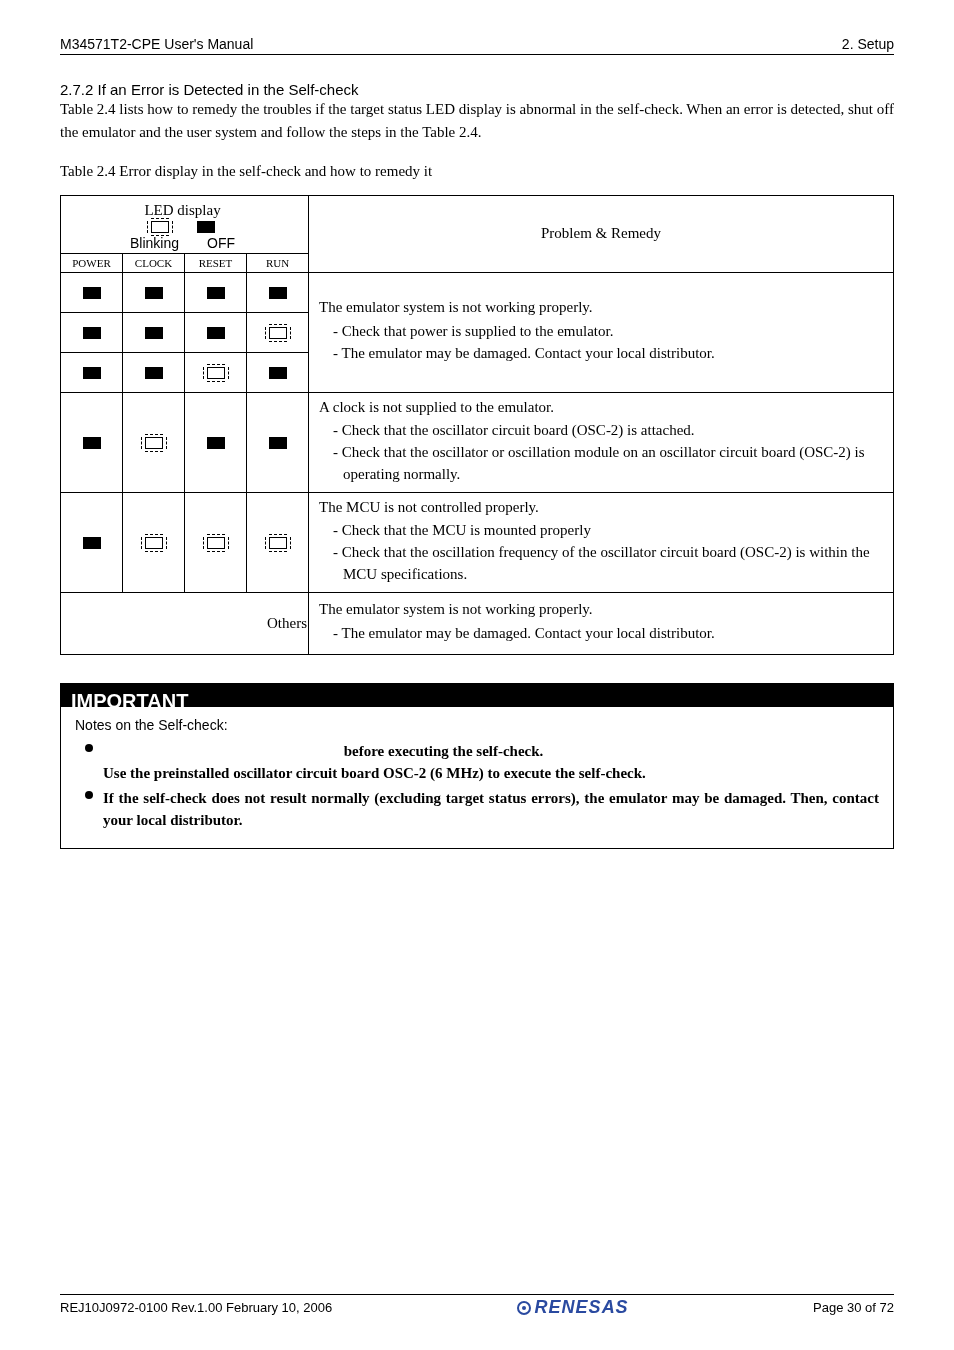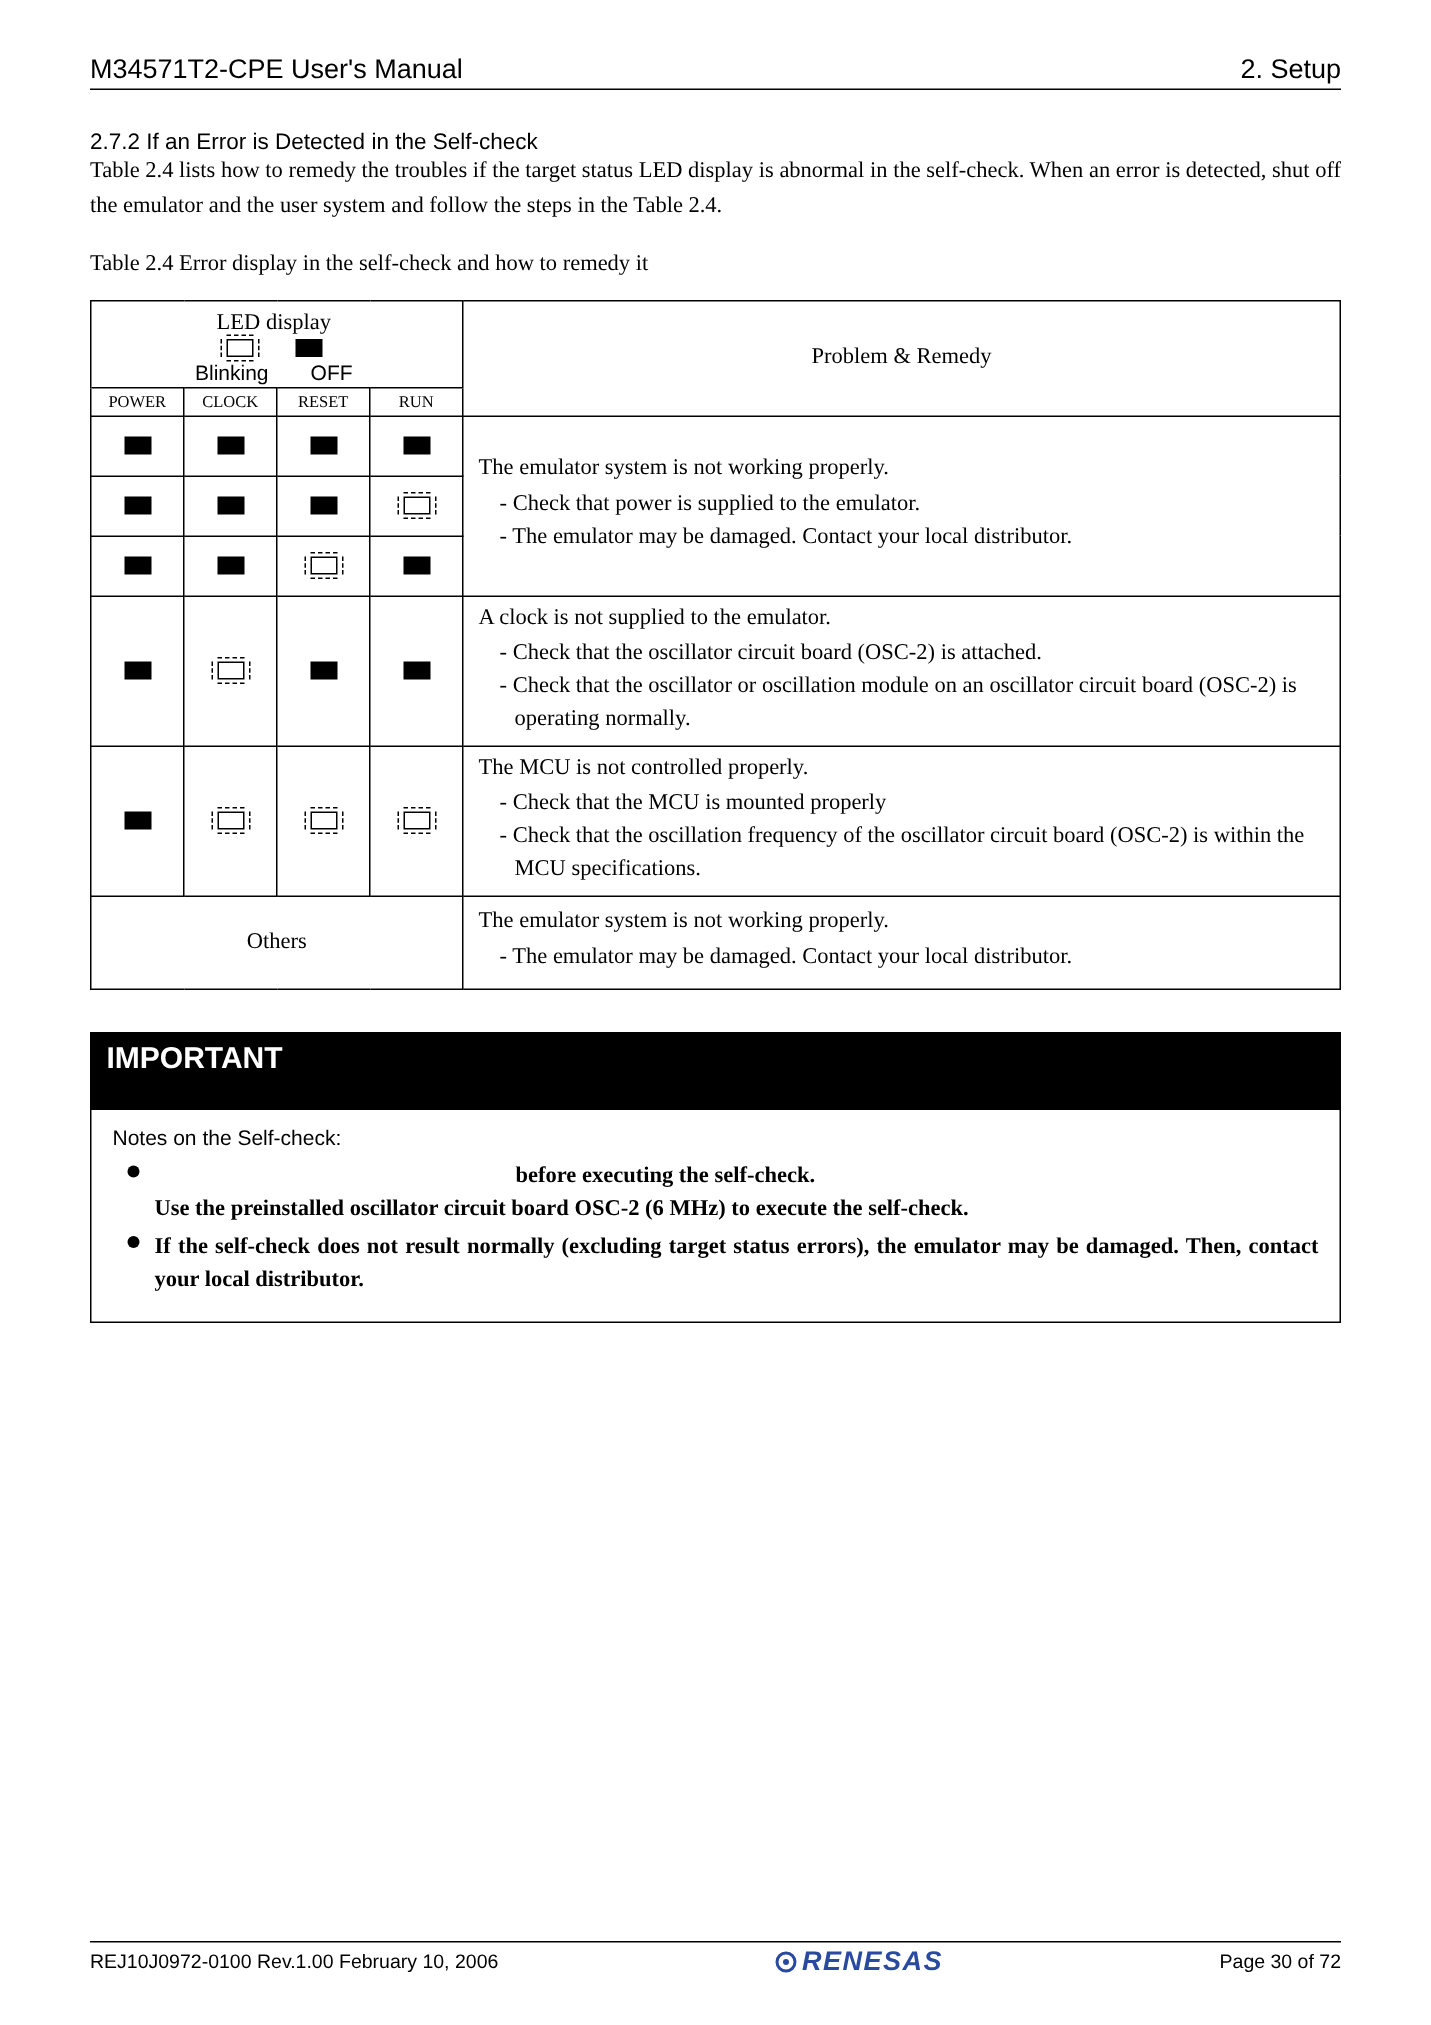--- a/index.html
+++ b/index.html
@@ -18,21 +18,21 @@
     color:var(--text-col);
     font-size:15px;
     position:relative;
   }
   .page{
     padding:36px 60px 0 60px;
   }
   .hdr{
     display:flex;justify-content:space-between;
     font-family:Arial,Helvetica,sans-serif;
-    font-size:18px;
+    font-size:14px;
     border-bottom:1px solid var(--rule);
     padding-bottom:2px;
     margin-bottom:26px;
   }
   .h2{
     font-family:Arial,Helvetica,sans-serif;
     font-size:15px;
     margin-bottom:0;
   }
   .para{
@@ -81,21 +81,21 @@
   }
   .prcell{
     padding:4px 10px 4px 10px;
     font-size:15px;
     line-height:1.45;
   }
   .prcell ul{margin:2px 0 2px 0;padding-left:14px;list-style:none;}
   .prcell ul li{text-indent:-10px;padding-left:10px;}
   .prcell ul li::before{content:"- ";}
   .others{
-    text-align:center;
+    text-align:right;
     font-size:15px;
   }
   
   .led{
     display:inline-block;width:18px;height:12px;vertical-align:middle;
     position:relative;
   }
   .led.on{background:#000;}
   .led.off{background:#000;}
   .led.blink{
@@ -115,21 +115,21 @@
 
   
   .imp-wrap{margin-top:28px;}
   .imp-bar{
     background:#000;color:#fff;
     font-family:Arial,Helvetica,sans-serif;
     font-weight:bold;
     font-size:20px;
     padding:6px 10px;
     border:1px solid #000;
-    height:52px;
+    height:24px;
   }
   .imp-body{
     border:1px solid #000;border-top:none;
     padding:8px 14px 14px 14px;
     font-size:15px;
     line-height:1.5;
   }
   .imp-body .nt{
     font-family:Arial,Helvetica,sans-serif;
     font-size:14px;

